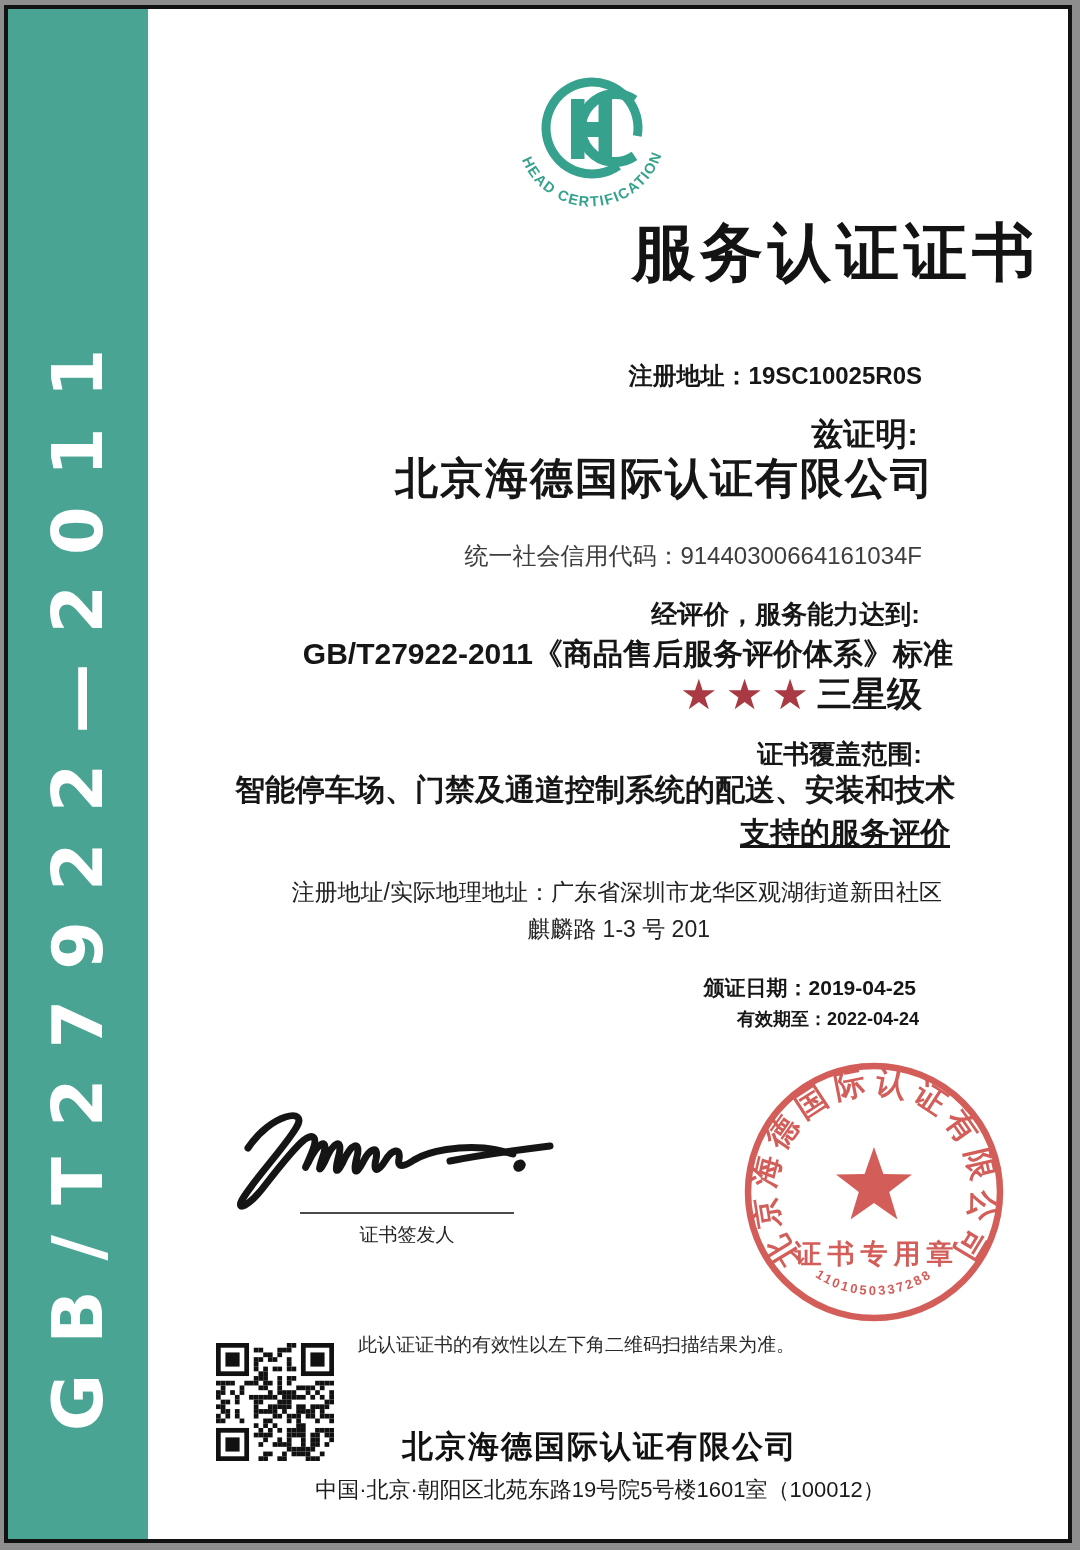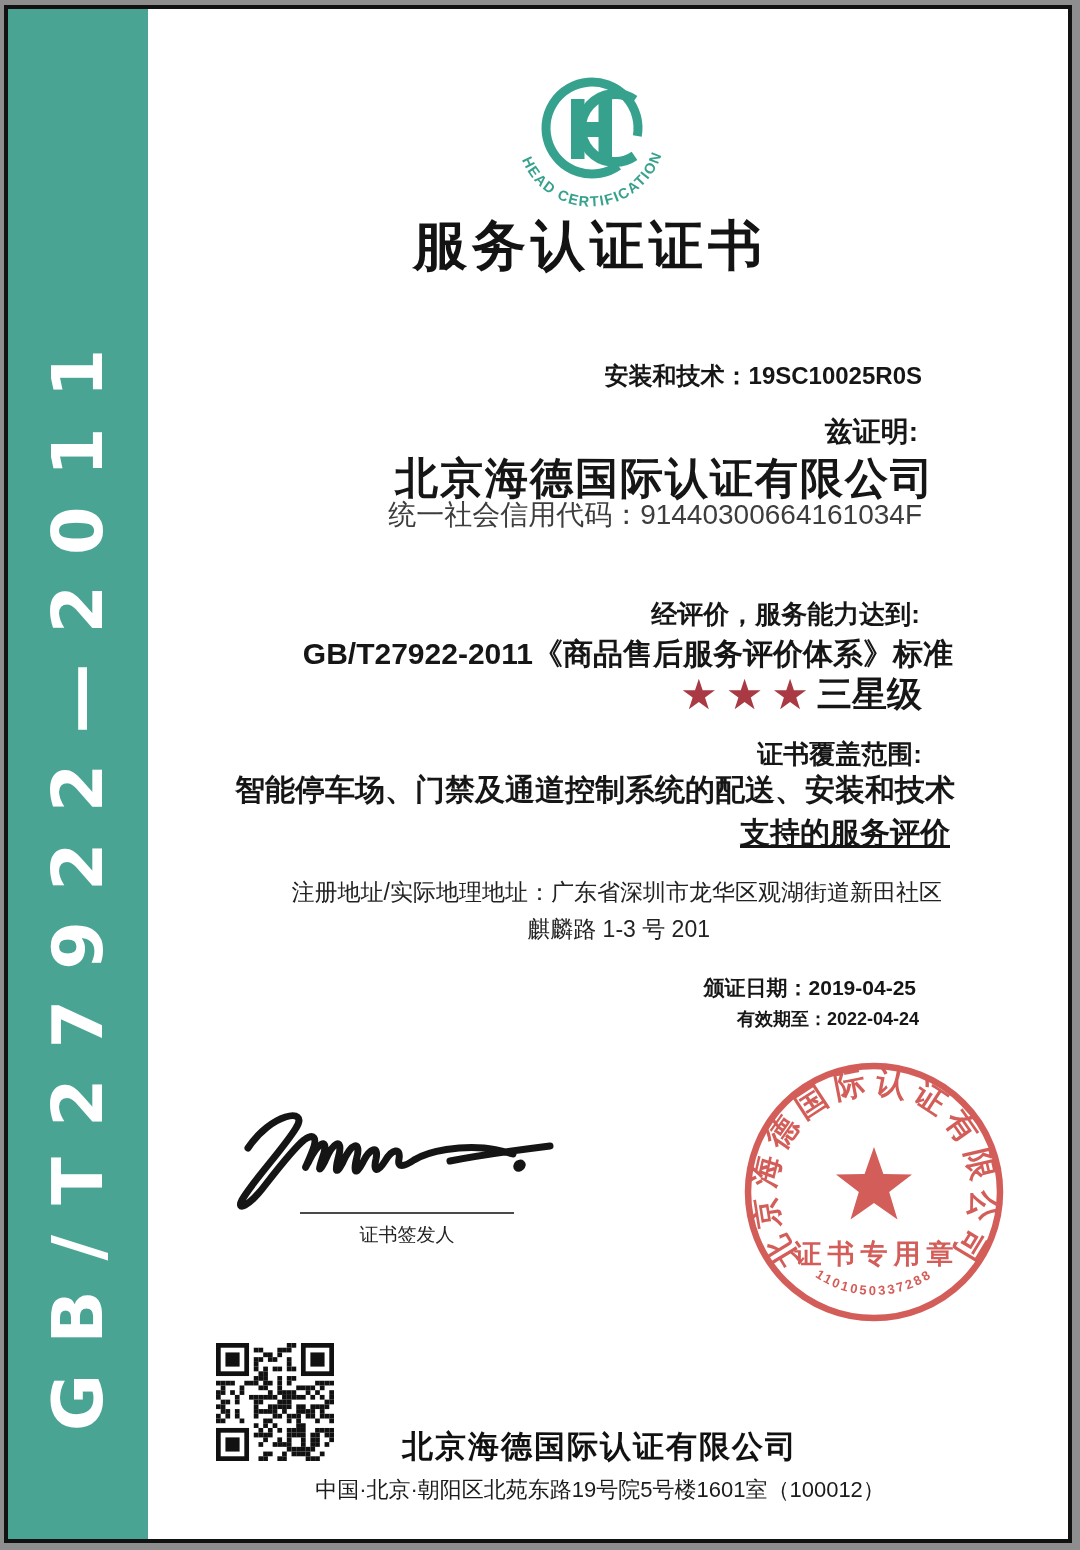--- a/index.html
+++ b/index.html
@@ -22,27 +22,27 @@
     display:flex;align-items:center;justify-content:center;overflow:visible;
   }
   .sidebar-text{
     transform:rotate(-90deg);white-space:nowrap;color:#ffffff;
     font-size:70px;font-weight:bold;letter-spacing:30px;
     font-family:"DejaVu Sans","Liberation Sans",sans-serif;
   }
   .abs{position:absolute;}
   .r{text-align:right;white-space:nowrap;}
   .title{
-    left:140px;width:900px;top:210px;text-align:center;
-    font-size:54px;font-weight:900;letter-spacing:5px;color:#131313;white-space:nowrap;
+    left:140px;width:900px;top:210px;text-align:right;
+    font-size:63px;font-weight:900;letter-spacing:5px;color:#131313;white-space:nowrap;
   }
   .certno{right:158px;top:360px;font-size:24px;font-weight:bold;}
-  .certify{right:162px;top:413px;font-size:28px;font-weight:bold;}
+  .certify{right:162px;top:413px;font-size:32px;font-weight:bold;}
   .company{right:145px;top:450px;font-size:43px;font-weight:bold;letter-spacing:2px;}
-  .creditcode{right:158px;top:496px;font-size:28px;color:#3d3d3d;}
+  .creditcode{right:158px;top:540px;font-size:24px;color:#3d3d3d;}
   .evalintro{right:160px;top:597px;font-size:26px;font-weight:bold;}
   .standard{right:127px;top:634px;font-size:30px;font-weight:bold;margin-left:20px;}
   .starsrow{right:158px;top:670px;}
   .stars{font-size:42px;color:#a93a43;letter-spacing:8px;vertical-align:-3px;}
   .grade{font-size:35px;font-weight:bold;margin-left:0;}
   .scopelabel{right:158px;top:737px;font-size:26px;font-weight:bold;}
   .scope1{right:125px;top:770px;font-size:30px;font-weight:bold;}
   .scope2{right:130px;top:813px;font-size:30px;font-weight:bold;text-decoration:underline;}
   .addr1{right:138px;top:877px;font-size:23px;color:#222;}
   .addr2{right:370px;top:914px;font-size:23px;color:#222;}
@@ -75,21 +75,21 @@
   </g>
   <path id="logoArc" d="M71,86 A74,74 0 0 0 209,80" fill="none"></path>
   <text font-size="14.5" font-weight="bold" fill="#36a28e" letter-spacing="1.5">
     <textPath href="#logoArc" startOffset="50%" text-anchor="middle">HEAD CERTIFICATION</textPath>
   </text>
 </svg>
 
 <div class="abs title">服务认证证书</div>
 
 <div class="abs r certno">
-  <span>安装和技术：</span><span>19SC10025R0S</span>
+  <span>注册地址：</span><span>19SC10025R0S</span>
 </div>
 
 <div class="abs r certify">兹证明:</div>
 
 <div class="abs r company">北京海德国际认证有限公司</div>
 
 <div class="abs r creditcode">
   <span>统一社会信用代码：</span><span>91440300664161034F</span>
 </div>
 
@@ -361,16 +361,17 @@
       <rect x="84.96" y="0" width="33.04" height="33.04"></rect>
       <rect fill="#fff" x="89.67999999999999" y="4.72" width="23.599999999999998" height="23.599999999999998"></rect>
       <rect x="94.39999999999999" y="9.44" width="14.16" height="14.16"></rect>
       <rect x="0" y="84.96" width="33.04" height="33.04"></rect>
       <rect fill="#fff" x="4.72" y="89.67999999999999" width="23.599999999999998" height="23.599999999999998"></rect>
       <rect x="9.44" y="94.39999999999999" width="14.16" height="14.16"></rect>
     </g>
   </svg>
 
 <div class="abs notes">
+  <div>此认证证书的有效性以左下角二维码扫描结果为准。</div>
 </div>
 
 <div class="abs footer-co">北京海德国际认证有限公司</div>
 <div class="abs footer-addr">中国·北京·朝阳区北苑东路19号院5号楼1601室（100012）</div>
 
 </body></html>

